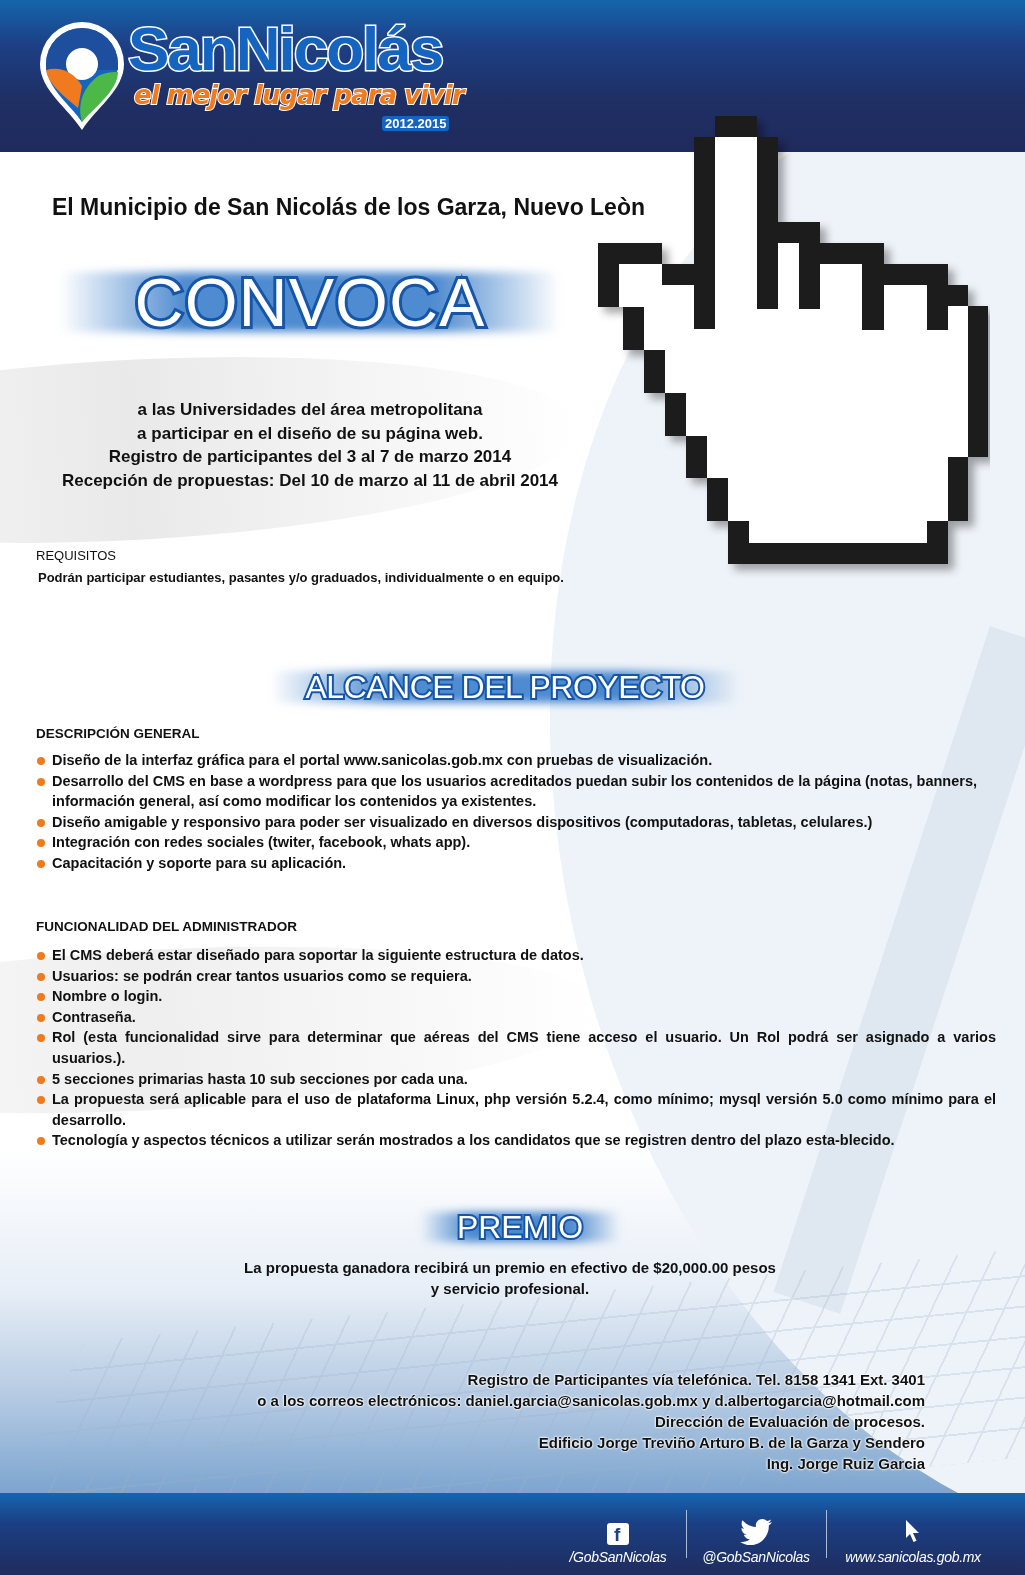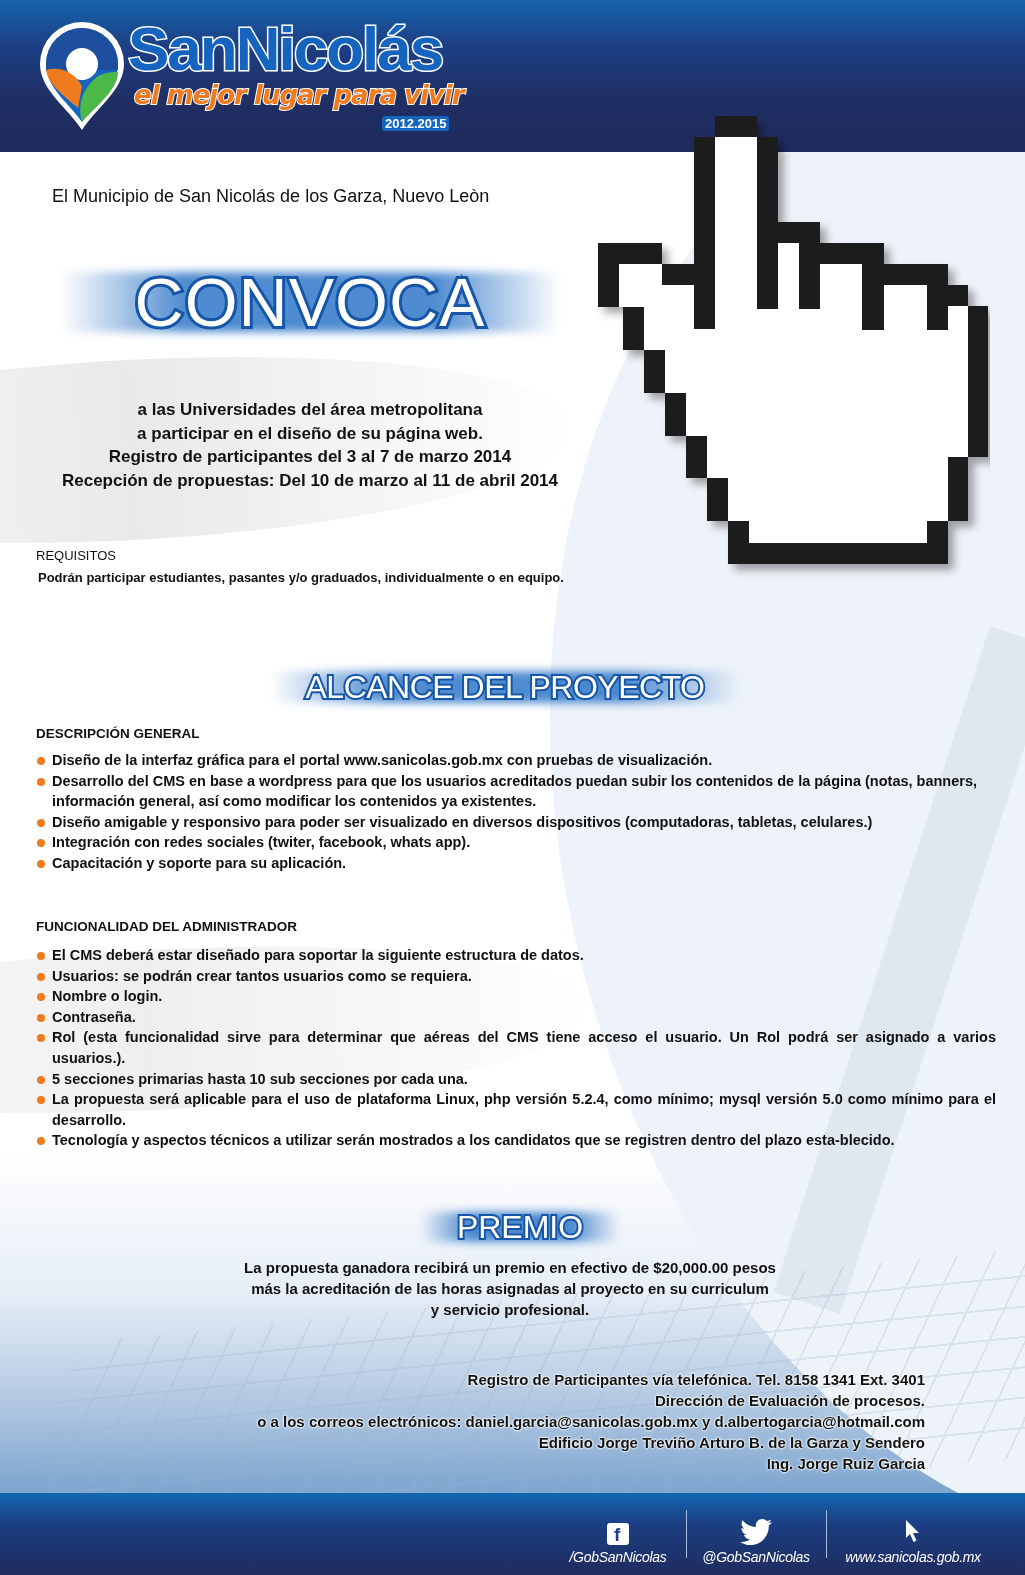--- a/index.html
+++ b/index.html
@@ -27,21 +27,21 @@
   .logo-title { position:absolute; left:128px; top:14px; font-family:"Liberation Sans", sans-serif;
                 font-weight:bold; font-size:62px; color:#1565c0; letter-spacing:-2px;
                 -webkit-text-stroke:3px #ffffff; paint-order:stroke fill; line-height:70px; }
   .logo-slogan { position:absolute; left:134px; top:80px; font-family:"DejaVu Sans", sans-serif;
                  font-weight:bold; font-style:italic; font-size:26px; color:#f07a1e;
                  -webkit-text-stroke:2px #fff; paint-order:stroke fill; letter-spacing:-1px; }
   .logo-years { position:absolute; left:382px; top:116px; font-weight:bold; font-size:13px; color:#fff;
                 background:#1565c0; padding:0 3px; border-radius:3px; }
 
   
-  .municipio { position:absolute; left:52px; top:186px; font-weight:normal; font-size:18px; }
+  .municipio { position:absolute; left:52px; top:194px; font-weight:bold; font-size:23px; }
   .banner { position:absolute; display:flex; align-items:center; justify-content:center; }
   .banner .glow { position:absolute; left:0; top:12%; width:100%; height:76%;
                   background:linear-gradient(90deg,rgba(21,101,192,0),rgba(21,101,192,0.75) 25%,rgba(21,101,192,0.75) 75%,rgba(21,101,192,0)); filter:blur(4px); }
   .banner span { position:relative; font-weight:normal; color:#ffffff; -webkit-text-stroke:6px #1556a8; paint-order:stroke fill; }
   .convoca { left:60px; top:262px; width:500px; height:80px; }
   .convoca span { font-size:68px; letter-spacing:1px; }
   .alcance { left:270px; top:666px; width:470px; height:42px; }
   .alcance span { font-size:32px; letter-spacing:-0.5px; -webkit-text-stroke:4px #1556a8; }
   .premio { left:420px; top:1207px; width:200px; height:40px; }
   .premio span { font-size:32px; -webkit-text-stroke:4px #1556a8; }
@@ -165,28 +165,27 @@
     <li><span class="b"></span><span>Tecnología y aspectos técnicos a utilizar serán mostrados a los candidatos que se registren dentro del plazo esta-blecido.</span></li>
   </ul>
 
   <div class="banner premio">
     <div class="glow"></div>
     <span>PREMIO</span>
   </div>
 
   <div class="premio-t">
     <div>La propuesta ganadora recibirá un premio en efectivo de $20,000.00 pesos</div>
-    <div>más la acreditación de las horas asignadas al proyecto en su curriculum</div>
     <div>y servicio profesional.</div>
   </div>
 
   <div class="contact">
     <div>Registro de Participantes vía telefónica. Tel. 8158 1341 Ext. 3401</div>
+    <div>o a los correos electrónicos: daniel.garcia@sanicolas.gob.mx y d.albertogarcia@hotmail.com</div>
     <div>Dirección de Evaluación de procesos.</div>
-    <div>o a los correos electrónicos: daniel.garcia@sanicolas.gob.mx y d.albertogarcia@hotmail.com</div>
     <div>Edificio Jorge Treviño  Arturo B. de la Garza y Sendero</div>
     <div>Ing. Jorge Ruiz Garcia</div>
   </div>
 
   <div class="footer"></div>
 
   <div class="soc" style="left:556px; width:124px; top:1501px;">
     <div class="ico fb-ico"></div>
     <div class="lbl">/GobSanNicolas</div>
   </div>

